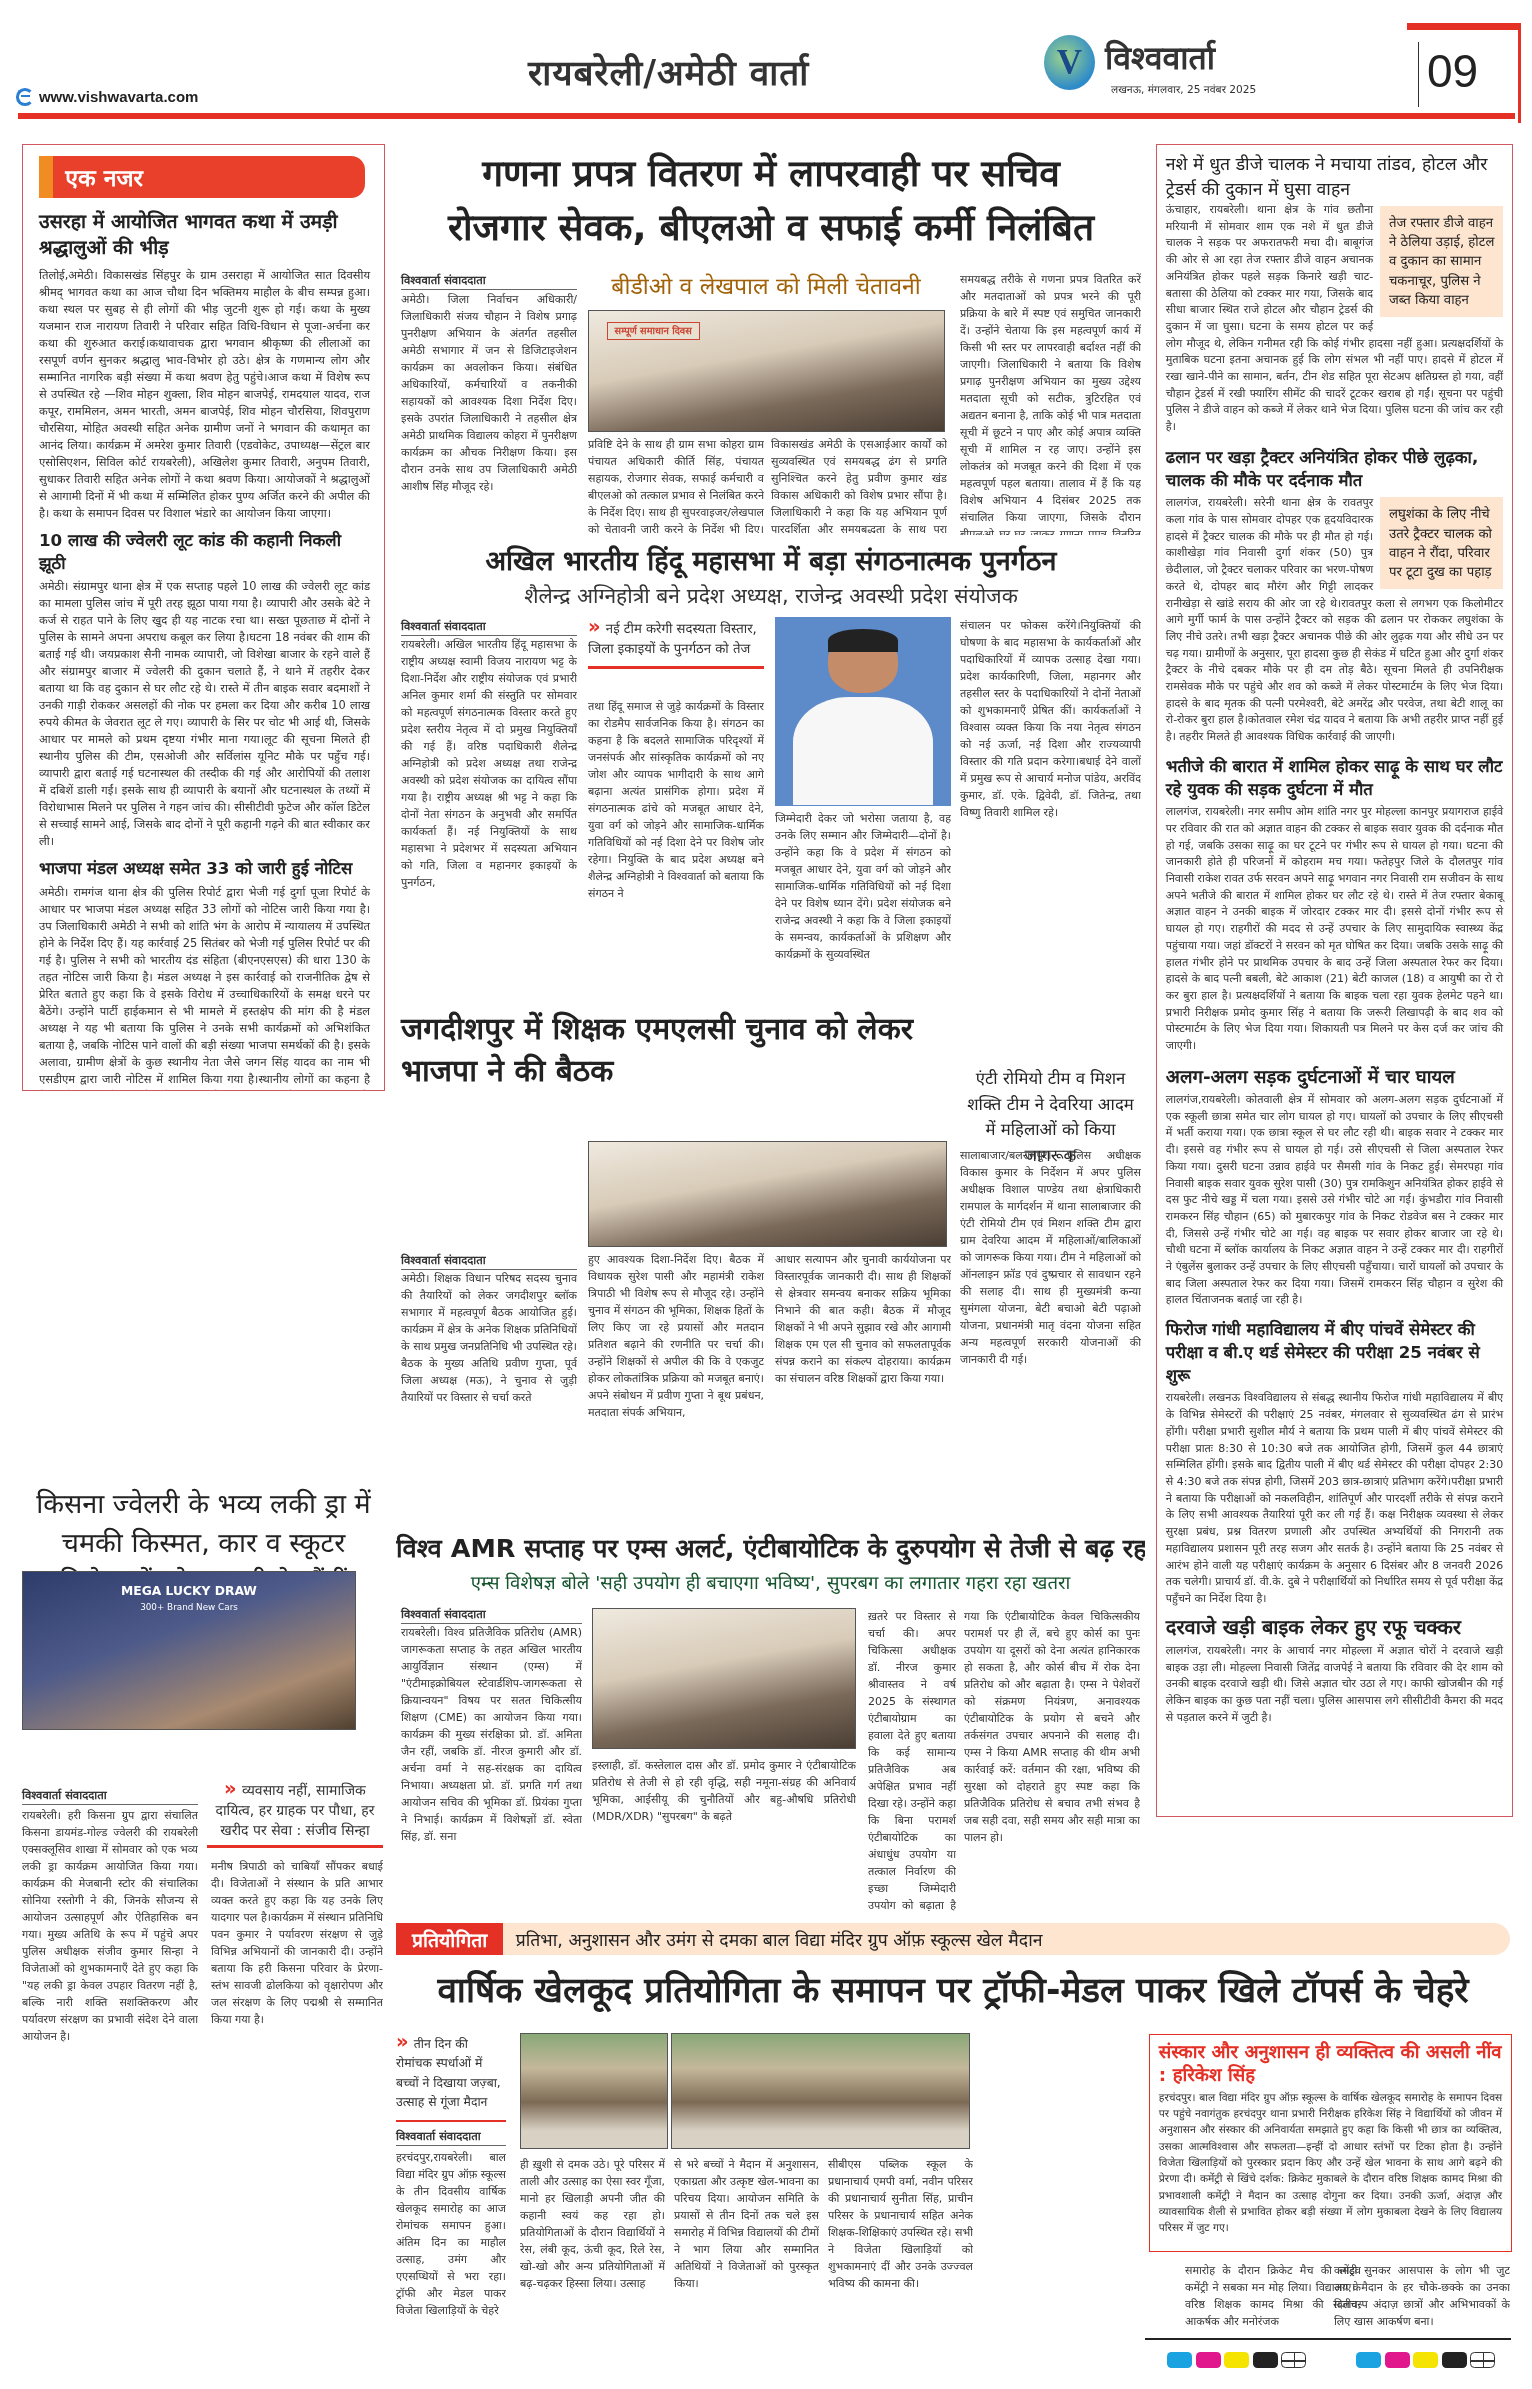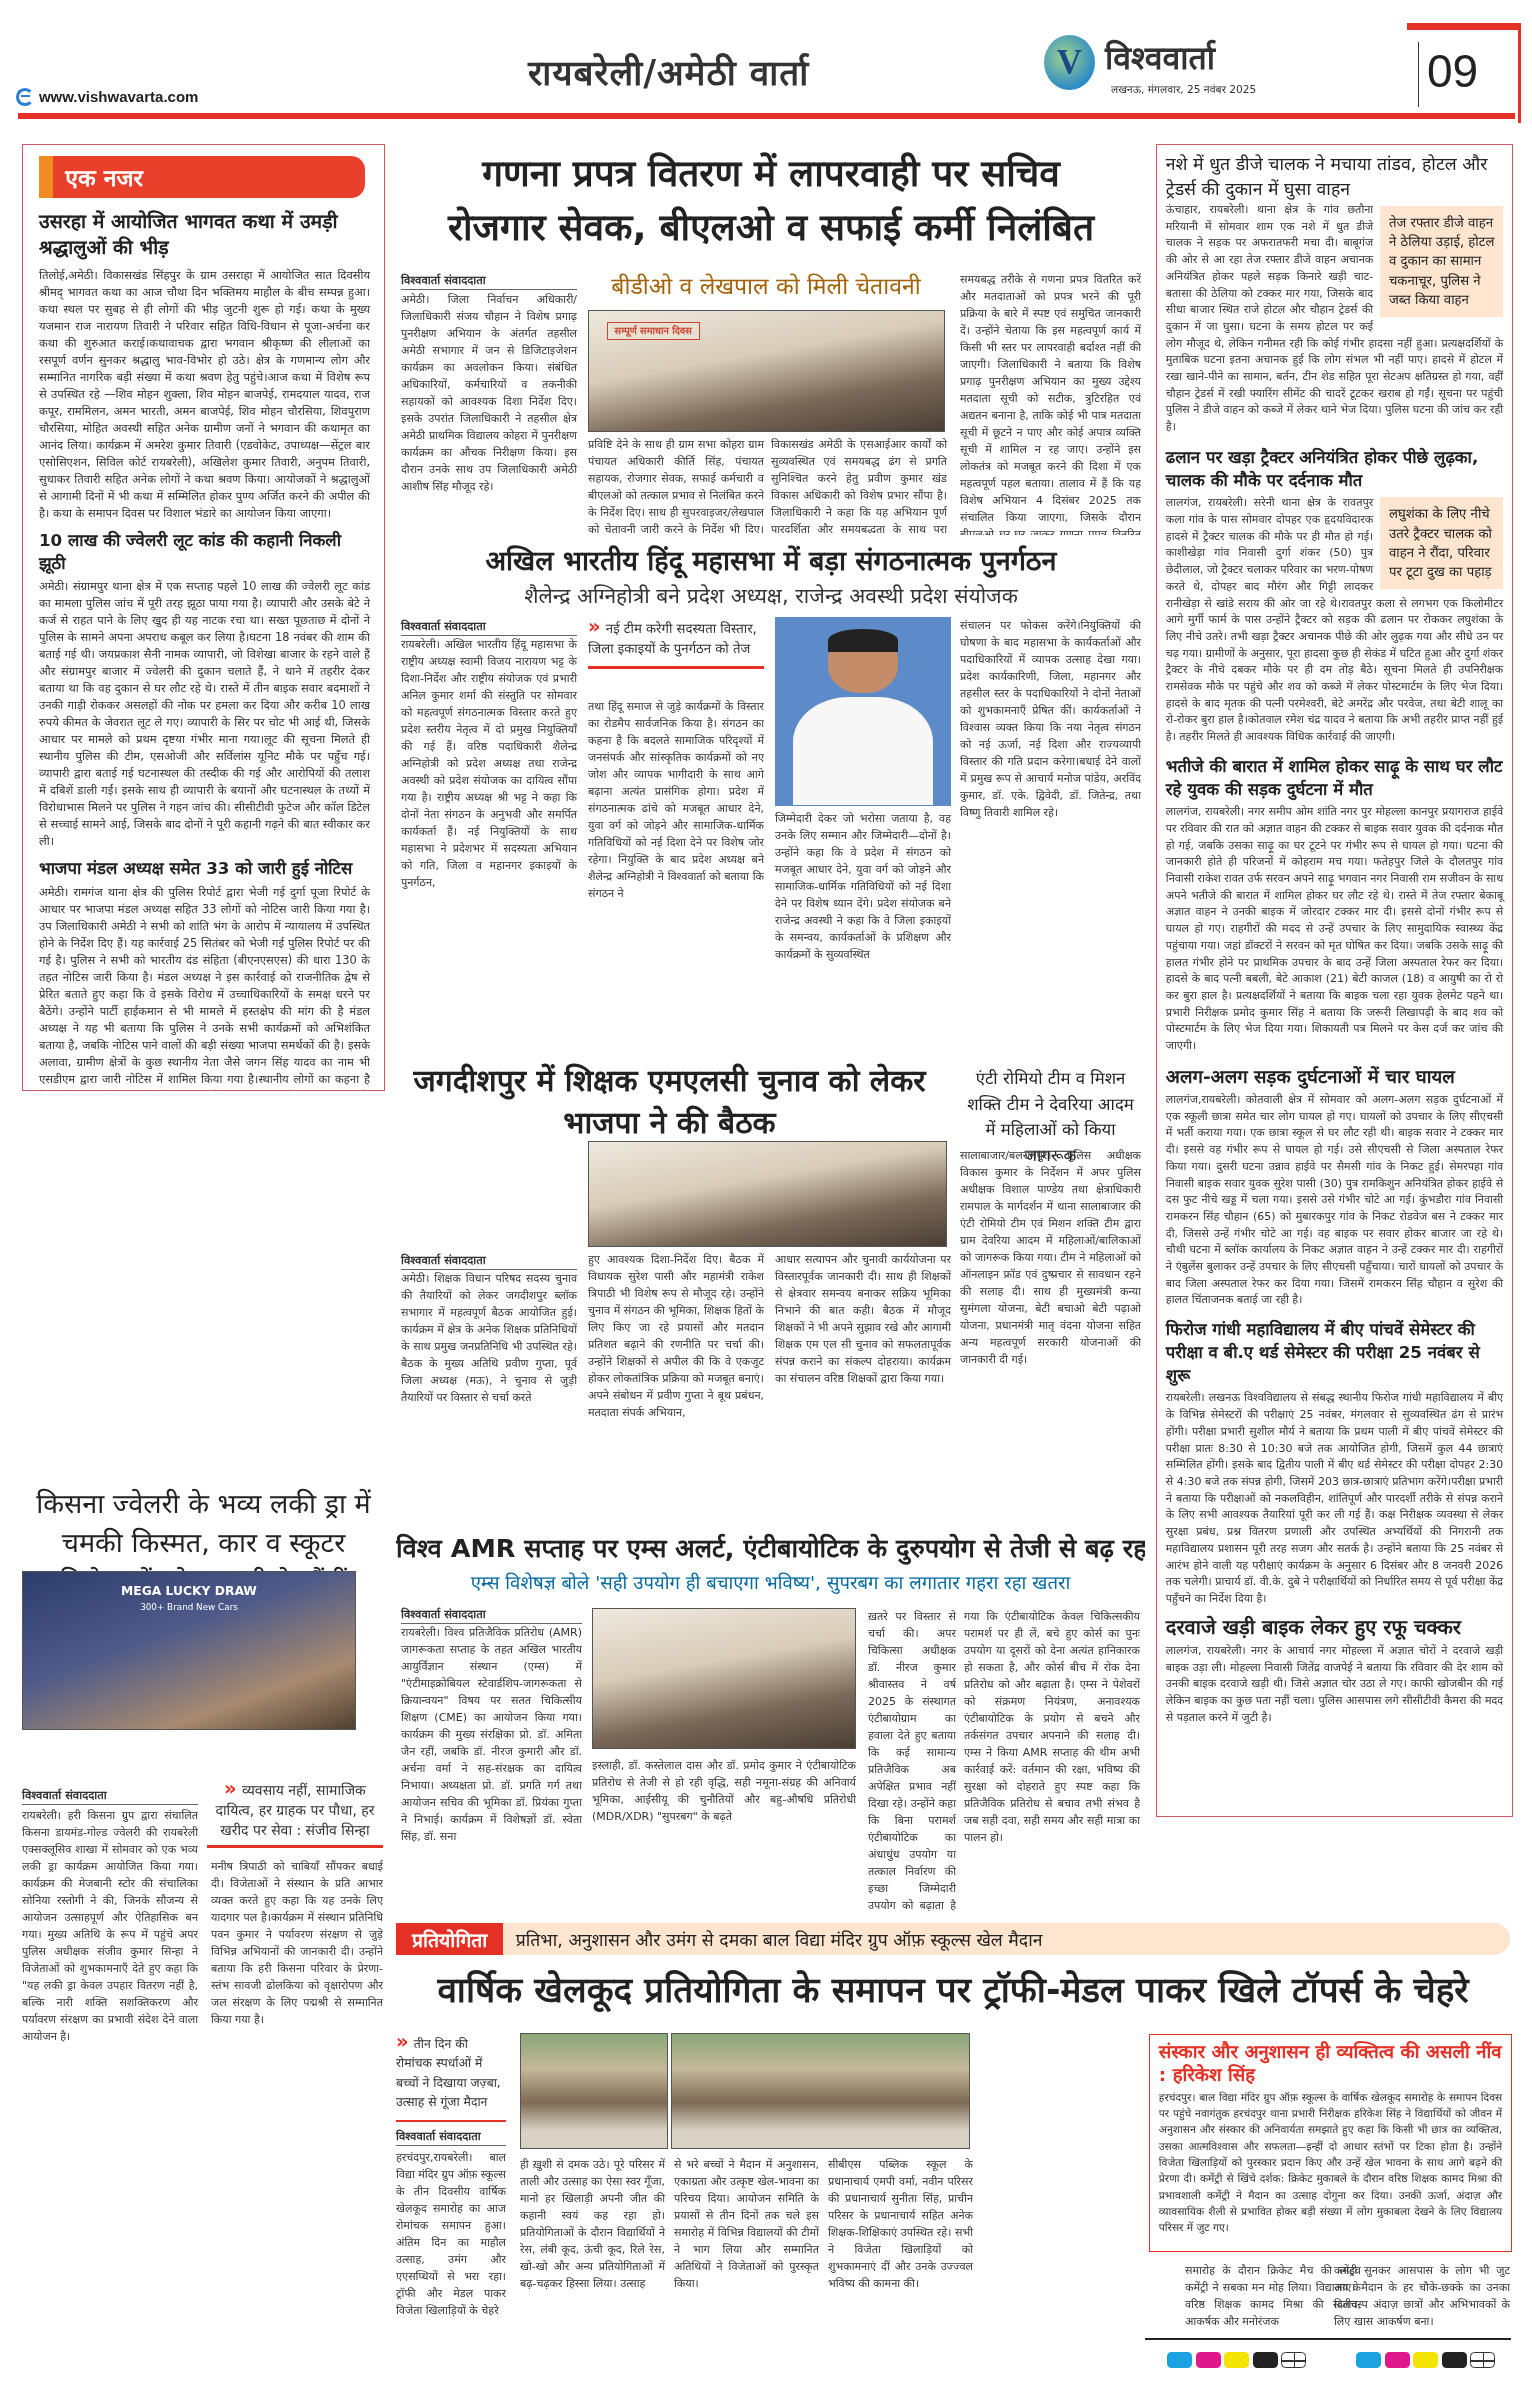--- a/index.html
+++ b/index.html
@@ -117,33 +117,33 @@
 <p class="abs bodys" style="left:588px;top:698px;width:176px;height:317px;overflow:hidden">तथा हिंदू समाज से जुड़े कार्यक्रमों के विस्तार का रोडमैप सार्वजनिक किया है। संगठन का कहना है कि बदलते सामाजिक परिदृश्यों में जनसंपर्क और सांस्कृतिक कार्यक्रमों को नए जोश और व्यापक भागीदारी के साथ आगे बढ़ाना अत्यंत प्रासंगिक होगा। प्रदेश में संगठनात्मक ढांचे को मजबूत आधार देने, युवा वर्ग को जोड़ने और सामाजिक-धार्मिक गतिविधियों को नई दिशा देने पर विशेष जोर रहेगा। नियुक्ति के बाद प्रदेश अध्यक्ष बने शैलेन्द्र अग्निहोत्री ने विश्ववार्ता को बताया कि संगठन ने</p>
 <div class="abs portrait" style="left:775px;top:617px;width:176px;height:189px">
   <div class="bg"></div>
   <div class="shirt"></div>
   <div class="head"></div>
   <div class="hair"></div>
 </div>
 <p class="abs bodys" style="left:775px;top:810px;width:176px;height:204px;overflow:hidden">जिम्मेदारी देकर जो भरोसा जताया है, वह उनके लिए सम्मान और जिम्मेदारी—दोनों है। उन्होंने कहा कि वे प्रदेश में संगठन को मजबूत आधार देने, युवा वर्ग को जोड़ने और सामाजिक-धार्मिक गतिविधियों को नई दिशा देने पर विशेष ध्यान देंगे। प्रदेश संयोजक बने राजेन्द्र अवस्थी ने कहा कि वे जिला इकाइयों के समन्वय, कार्यकर्ताओं के प्रशिक्षण और कार्यक्रमों के सुव्यवस्थित</p>
 <p class="abs bodys" style="left:960px;top:617px;width:181px;height:398px;overflow:hidden">संचालन पर फोकस करेंगे।नियुक्तियों की घोषणा के बाद महासभा के कार्यकर्ताओं और पदाधिकारियों में व्यापक उत्साह देखा गया। प्रदेश कार्यकारिणी, जिला, महानगर और तहसील स्तर के पदाधिकारियों ने दोनों नेताओं को शुभकामनाएँ प्रेषित कीं। कार्यकर्ताओं ने विश्वास व्यक्त किया कि नया नेतृत्व संगठन को नई ऊर्जा, नई दिशा और राज्यव्यापी विस्तार की गति प्रदान करेगा।बधाई देने वालों में प्रमुख रूप से आचार्य मनोज पांडेय, अरविंद कुमार, डॉ. एके. द्विवेदी, डॉ. जितेन्द्र, तथा विष्णु तिवारी शामिल रहे।</p>
 
-<div class="abs h1" style="left:401px;top:1060px;width:537px;text-align:center;font-size:30px;line-height:42px">जगदीशपुर में शिक्षक एमएलसी चुनाव को लेकर भाजपा ने की बैठक</div>
+<div class="abs h1" style="left:401px;top:1008px;width:537px;text-align:left;font-size:30px;line-height:42px">जगदीशपुर में शिक्षक एमएलसी चुनाव को लेकर भाजपा ने की बैठक</div>
 <div class="abs photo hall" style="left:588px;top:1141px;width:359px;height:106px"></div>
 <div class="abs" style="left:401px;top:1251px;width:176px"><span class="byline">विश्ववार्ता संवाददाता</span></div>
 <p class="abs bodys" style="left:401px;top:1270px;width:176px;height:251px;overflow:hidden">अमेठी। शिक्षक विधान परिषद सदस्य चुनाव की तैयारियों को लेकर जगदीशपुर ब्लॉक सभागार में महत्वपूर्ण बैठक आयोजित हुई। कार्यक्रम में क्षेत्र के अनेक शिक्षक प्रतिनिधियों के साथ प्रमुख जनप्रतिनिधि भी उपस्थित रहे। बैठक के मुख्य अतिथि प्रवीण गुप्ता, पूर्व जिला अध्यक्ष (मऊ), ने चुनाव से जुड़ी तैयारियों पर विस्तार से चर्चा करते</p>
 <p class="abs bodys" style="left:588px;top:1251px;width:176px;height:270px;overflow:hidden">हुए आवश्यक दिशा-निर्देश दिए। बैठक में विधायक सुरेश पासी और महामंत्री राकेश त्रिपाठी भी विशेष रूप से मौजूद रहे। उन्होंने चुनाव में संगठन की भूमिका, शिक्षक हितों के लिए किए जा रहे प्रयासों और मतदान प्रतिशत बढ़ाने की रणनीति पर चर्चा की। उन्होंने शिक्षकों से अपील की कि वे एकजुट होकर लोकतांत्रिक प्रक्रिया को मजबूत बनाएं। अपने संबोधन में प्रवीण गुप्ता ने बूथ प्रबंधन, मतदाता संपर्क अभियान,</p>
 <p class="abs bodys" style="left:775px;top:1251px;width:176px;height:270px;overflow:hidden">आधार सत्यापन और चुनावी कार्ययोजना पर विस्तारपूर्वक जानकारी दी। साथ ही शिक्षकों से क्षेत्रवार समन्वय बनाकर सक्रिय भूमिका निभाने की बात कही। बैठक में मौजूद शिक्षकों ने भी अपने सुझाव रखे और आगामी शिक्षक एम एल सी चुनाव को सफलतापूर्वक संपन्न कराने का संकल्प दोहराया। कार्यक्रम का संचालन वरिष्ठ शिक्षकों द्वारा किया गया।</p>
 
 <div class="abs" style="left:960px;top:1066px;width:181px;text-align:center;font-size:16.7px;line-height:25.5px;color:#222">एंटी रोमियो टीम व मिशन शक्ति टीम ने देवरिया आदम में महिलाओं को किया जागरूक</div>
 
 <p class="abs bodys" style="left:960px;top:1147px;width:181px;height:374px;overflow:hidden">सालाबाजार/बलरामपुर। पुलिस अधीक्षक विकास कुमार के निर्देशन में अपर पुलिस अधीक्षक विशाल पाण्डेय तथा क्षेत्राधिकारी रामपाल के मार्गदर्शन में थाना सालाबाजार की एंटी रोमियो टीम एवं मिशन शक्ति टीम द्वारा ग्राम देवरिया आदम में महिलाओं/बालिकाओं को जागरूक किया गया। टीम ने महिलाओं को ऑनलाइन फ्रॉड एवं दुष्प्रचार से सावधान रहने की सलाह दी। साथ ही मुख्यमंत्री कन्या सुमंगला योजना, बेटी बचाओ बेटी पढ़ाओ योजना, प्रधानमंत्री मातृ वंदना योजना सहित अन्य महत्वपूर्ण सरकारी योजनाओं की जानकारी दी गई।</p>
 
 <div class="abs h1" style="left:396px;top:1531px;width:749px;text-align:center;font-size:25.5px;line-height:35px;white-space:nowrap;overflow:hidden">विश्व AMR सप्ताह पर एम्स अलर्ट, एंटीबायोटिक के दुरुपयोग से तेजी से बढ़ रहा प्रतिरोध</div>
-<div class="abs" style="left:396px;top:1569px;width:749px;text-align:center;font-size:18.5px;line-height:28px;color:#0369a1;white-space:nowrap;overflow:hidden">एम्स विशेषज्ञ बोले 'सही उपयोग ही बचाएगा भविष्य', सुपरबग का लगातार गहरा रहा खतरा</div>
+<div class="abs" style="left:396px;top:1569px;width:749px;text-align:center;font-size:18.5px;line-height:28px;color:#14532d;white-space:nowrap;overflow:hidden">एम्स विशेषज्ञ बोले 'सही उपयोग ही बचाएगा भविष्य', सुपरबग का लगातार गहरा रहा खतरा</div>
 <div class="abs" style="left:401px;top:1605px;width:181px"><span class="byline">विश्ववार्ता संवाददाता</span></div>
 <p class="abs bodys" style="left:401px;top:1624px;width:181px;height:286px;overflow:hidden">रायबरेली। विश्व प्रतिजैविक प्रतिरोध (AMR) जागरूकता सप्ताह के तहत अखिल भारतीय आयुर्विज्ञान संस्थान (एम्स) में "एंटीमाइक्रोबियल स्टेवार्डशिप-जागरूकता से क्रियान्वयन" विषय पर सतत चिकित्सीय शिक्षण (CME) का आयोजन किया गया। कार्यक्रम की मुख्य संरक्षिका प्रो. डॉ. अमिता जैन रहीं, जबकि डॉ. नीरज कुमारी और डॉ. अर्चना वर्मा ने सह-संरक्षक का दायित्व निभाया। अध्यक्षता प्रो. डॉ. प्रगति गर्ग तथा आयोजन सचिव की भूमिका डॉ. प्रियंका गुप्ता ने निभाई। कार्यक्रम में विशेषज्ञों डॉ. स्वेता सिंह, डॉ. सना</p>
 <div class="abs photo hall" style="left:592px;top:1608px;width:264px;height:141px"></div>
 <p class="abs bodys" style="left:592px;top:1757px;width:264px;height:154px;overflow:hidden">इस्लाही, डॉ. कस्तेलाल दास और डॉ. प्रमोद कुमार ने एंटीबायोटिक प्रतिरोध से तेजी से हो रही वृद्धि, सही नमूना-संग्रह की अनिवार्य भूमिका, आईसीयू की चुनौतियों और बहु-औषधि प्रतिरोधी (MDR/XDR) "सुपरबग" के बढ़ते</p>
 <p class="abs bodys" style="left:868px;top:1608px;width:88px;height:304px;overflow:hidden">ख़तरे पर विस्तार से चर्चा की। अपर चिकित्सा अधीक्षक डॉ. नीरज कुमार श्रीवास्तव ने वर्ष 2025 के संस्थागत एंटीबायोग्राम का हवाला देते हुए बताया कि कई सामान्य प्रतिजैविक अब अपेक्षित प्रभाव नहीं दिखा रहे। उन्होंने कहा कि बिना परामर्श एंटीबायोटिक का अंधाधुंध उपयोग या तत्काल निर्वारण की इच्छा जिम्मेदारी उपयोग को बढ़ाता है जो गंभीर अवस्थाओं को बढ़ाती है। कार्यक्रम में जनता को संदेश दिया</p>
 <p class="abs bodys" style="left:964px;top:1608px;width:176px;height:304px;overflow:hidden">गया कि एंटीबायोटिक केवल चिकित्सकीय परामर्श पर ही लें, बचे हुए कोर्स का पुनः उपयोग या दूसरों को देना अत्यंत हानिकारक हो सकता है, और कोर्स बीच में रोक देना प्रतिरोध को और बढ़ाता है। एम्स ने पेशेवरों को संक्रमण नियंत्रण, अनावश्यक एंटीबायोटिक के प्रयोग से बचने और तर्कसंगत उपचार अपनाने की सलाह दी। एम्स ने किया AMR सप्ताह की थीम अभी कार्रवाई करें: वर्तमान की रक्षा, भविष्य की सुरक्षा को दोहराते हुए स्पष्ट कहा कि प्रतिजैविक प्रतिरोध से बचाव तभी संभव है जब सही दवा, सही समय और सही मात्रा का पालन हो।</p>
 
 <div class="abs box" style="left:1156px;top:144px;width:357px;height:1673px;padding:7px 8.8px;overflow:hidden">
 
   <div class="h1" style="font-size:17.6px;line-height:25px;font-weight:normal;color:#222">नशे में धुत डीजे चालक ने मचाया तांडव, होटल और ट्रेडर्स की दुकान में घुसा वाहन</div>

